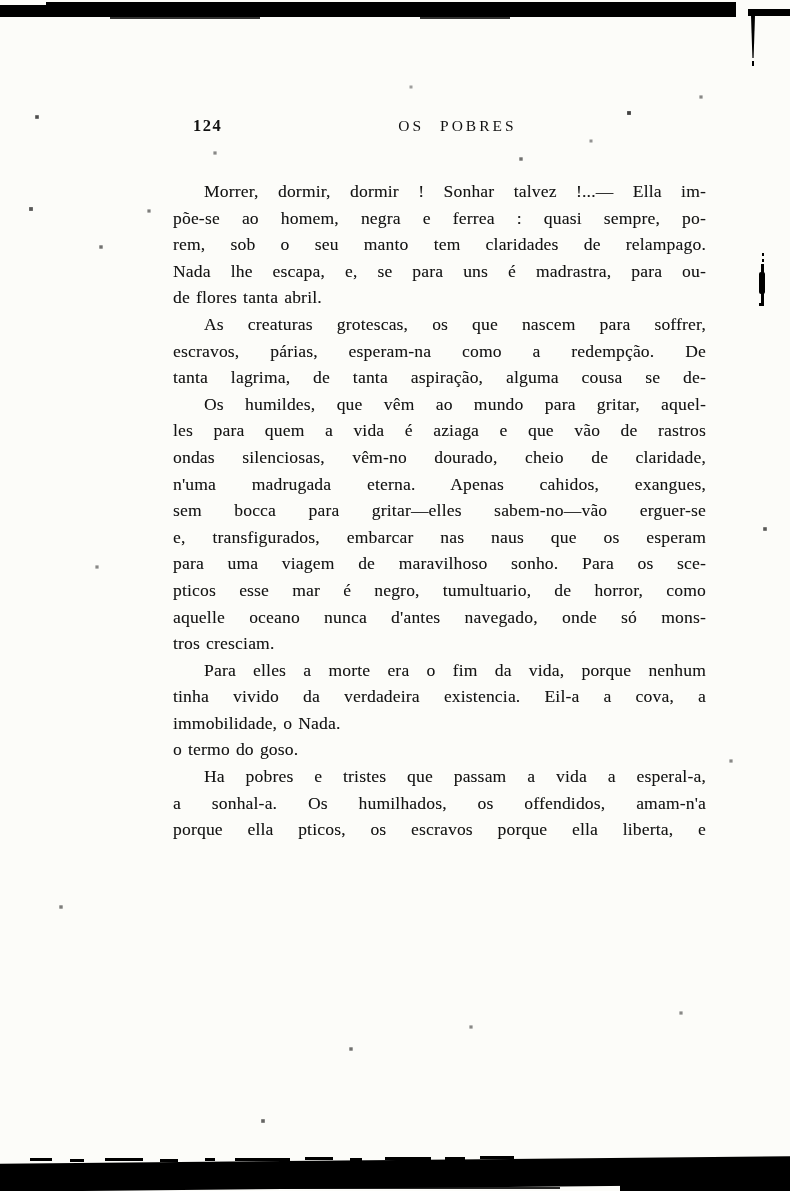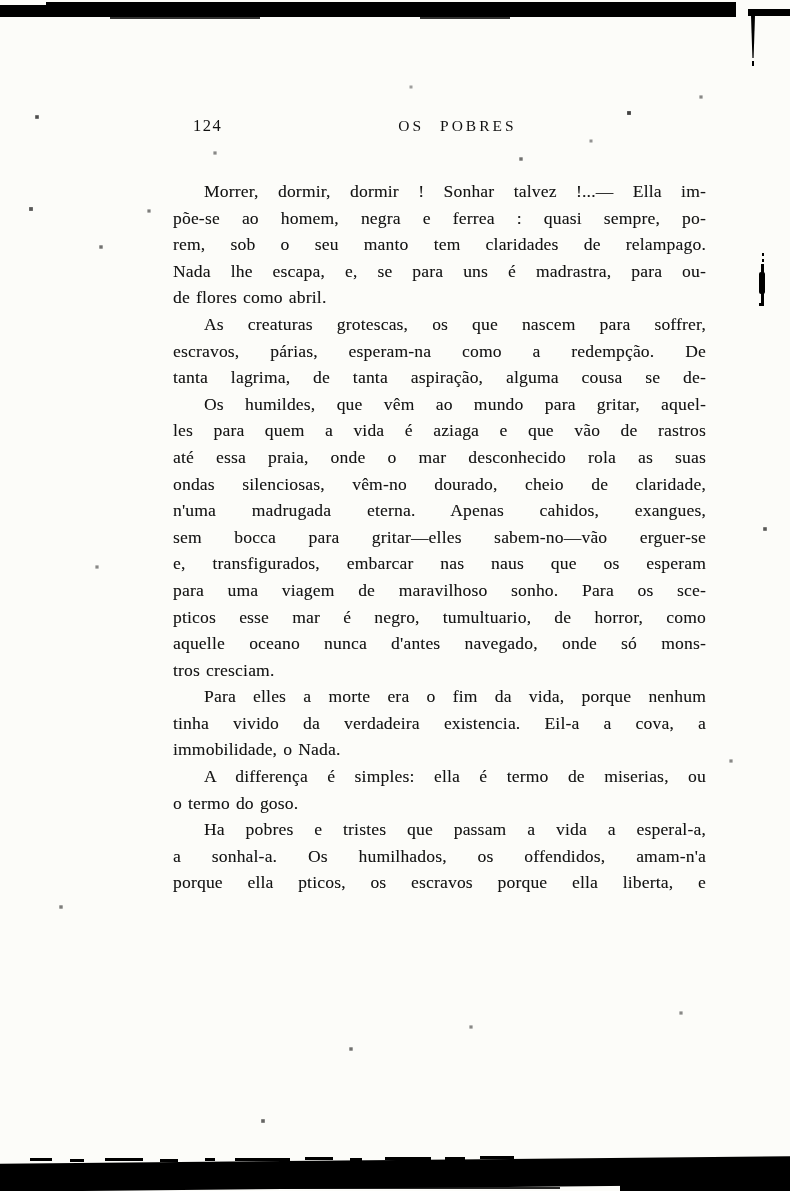--- a/index.html
+++ b/index.html
@@ -54,21 +54,21 @@
       350px 1048px 0 0.7px rgba(20,20,20,.6),
       470px 1026px 0 0.6px rgba(20,20,20,.5),
       262px 1120px 0 0.8px rgba(20,20,20,.65),
       680px 1012px 0 0.6px rgba(20,20,20,.5);
   }
 
   
   .running-head{position:absolute;left:0;top:116px;width:790px;height:22px;}
   .page-number{
     position:absolute;left:193px;top:0;
-    font-size:16.5px;letter-spacing:1.5px;font-weight:400;color:#111;
+    font-size:16.5px;letter-spacing:1.5px;font-weight:700;color:#111;
   }
   .running-title{
     position:absolute;left:173px;top:1px;width:533px;padding-left:18px;
     text-align:center;font-size:15.5px;letter-spacing:3px;word-spacing:9px;
     font-weight:400;color:#111;
   }
 
   
   .text-block{
     position:absolute;left:173px;top:178px;width:533px;
@@ -126,51 +126,49 @@
     <span class="running-title">OS POBRES</span>
   </div>
 
   <div class="text-block">
 
     <p class="para">
       <span class="line indent">Morrer, dormir, dormir ! Sonhar talvez !...— Ella im-</span>
       <span class="line">põe-se ao homem, negra e ferrea : quasi sempre, po-</span>
       <span class="line">rem, sob o seu manto tem claridades de relampago.</span>
       <span class="line">Nada lhe escapa, e, se para uns é madrastra, para ou-</span>
-      <span class="line last">de flores como abril.</span>
+      <span class="line last">de flores tanta abril.</span>
     </p>
 
     <p class="para">
       <span class="line indent">As creaturas grotescas, os que nascem para soffrer,</span>
       <span class="line">escravos, párias, esperam-na como a redempção. De</span>
       <span class="line">tanta lagrima, de tanta aspiração, alguma cousa se de-</span>
     </p>
 
     <p class="para">
       <span class="line indent">Os humildes, que vêm ao mundo para gritar, aquel-</span>
       <span class="line">les para quem a vida é aziaga e que vão de rastros</span>
-      <span class="line">até essa praia, onde o mar desconhecido rola as suas</span>
       <span class="line">ondas silenciosas, vêm-no dourado, cheio de claridade,</span>
       <span class="line">n'uma madrugada eterna. Apenas cahidos, exangues,</span>
       <span class="line">sem bocca para gritar—elles sabem-no—vão erguer-se</span>
       <span class="line">e, transfigurados, embarcar nas naus que os esperam</span>
       <span class="line">para uma viagem de maravilhoso sonho. Para os sce-</span>
       <span class="line">pticos esse mar é negro, tumultuario, de horror, como</span>
       <span class="line">aquelle oceano nunca d'antes navegado, onde só mons-</span>
       <span class="line last">tros cresciam.</span>
     </p>
 
     <p class="para">
       <span class="line indent">Para elles a morte era o fim da vida, porque nenhum</span>
       <span class="line">tinha vivido da verdadeira existencia. Eil-a a cova, a</span>
       <span class="line last">immobilidade, o Nada.</span>
     </p>
 
     <p class="para">
-      <span class="line indent">A differença é simples: ella é termo de miserias, ou</span>
       <span class="line last">o termo do goso.</span>
     </p>
 
     <p class="para">
       <span class="line indent">Ha pobres e tristes que passam a vida a esperal-a,</span>
       <span class="line">a sonhal-a. Os humilhados, os offendidos, amam-n'a</span>
       <span class="line">porque ella pticos, os escravos porque ella liberta, e</span>
     </p>
 
   </div>

